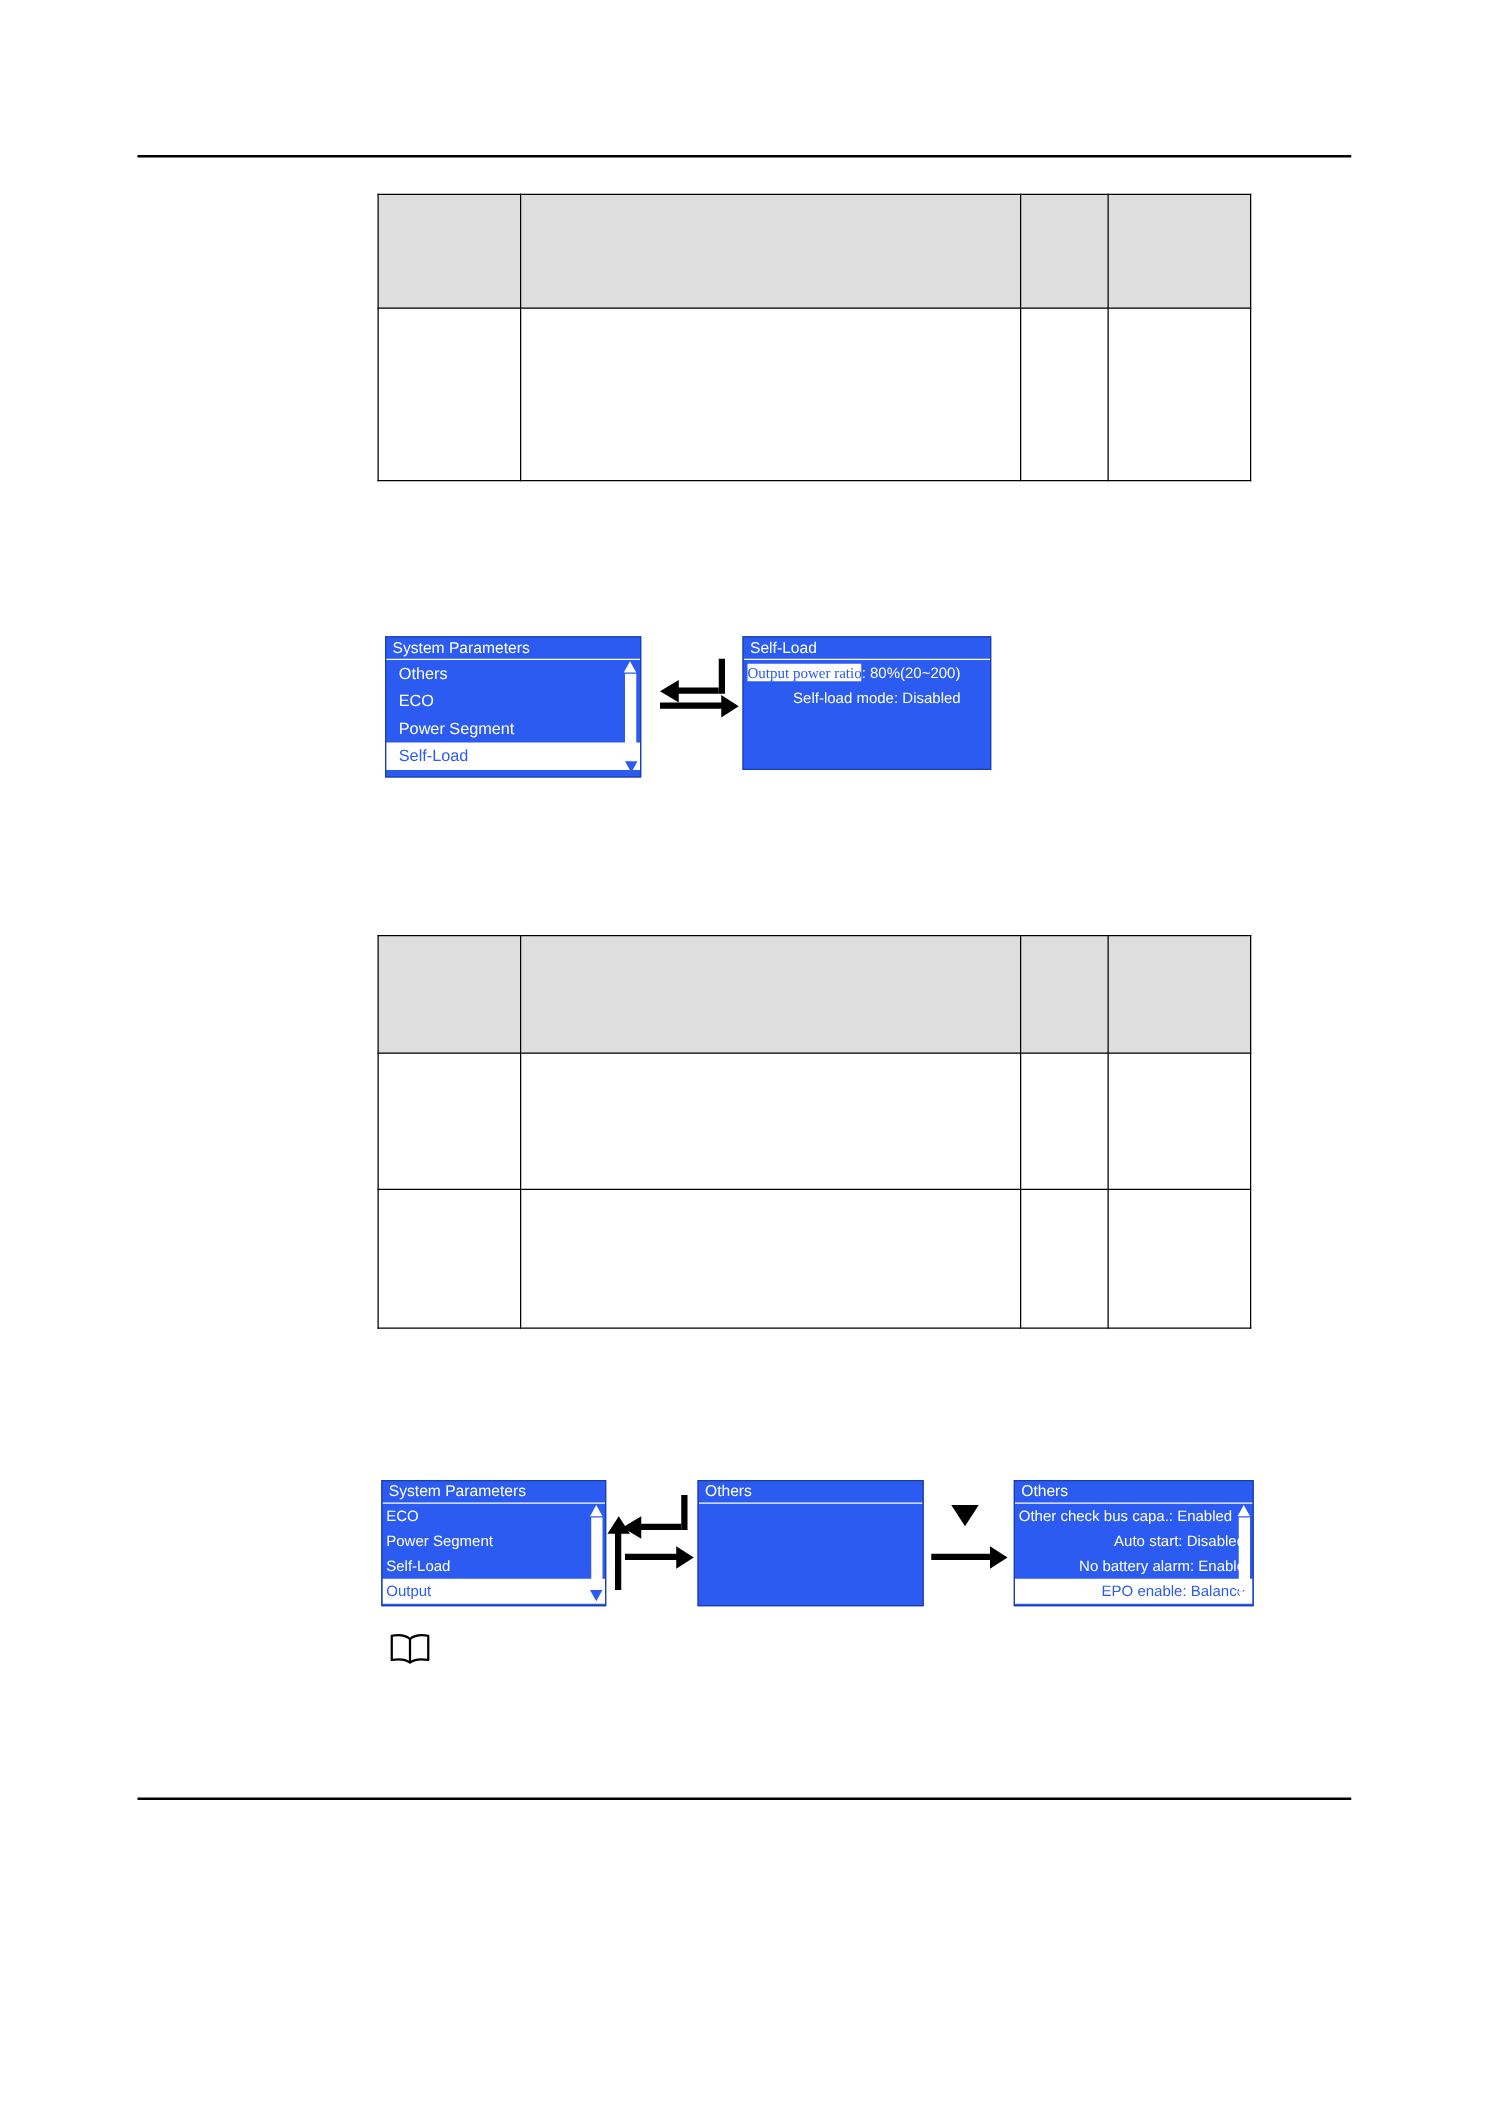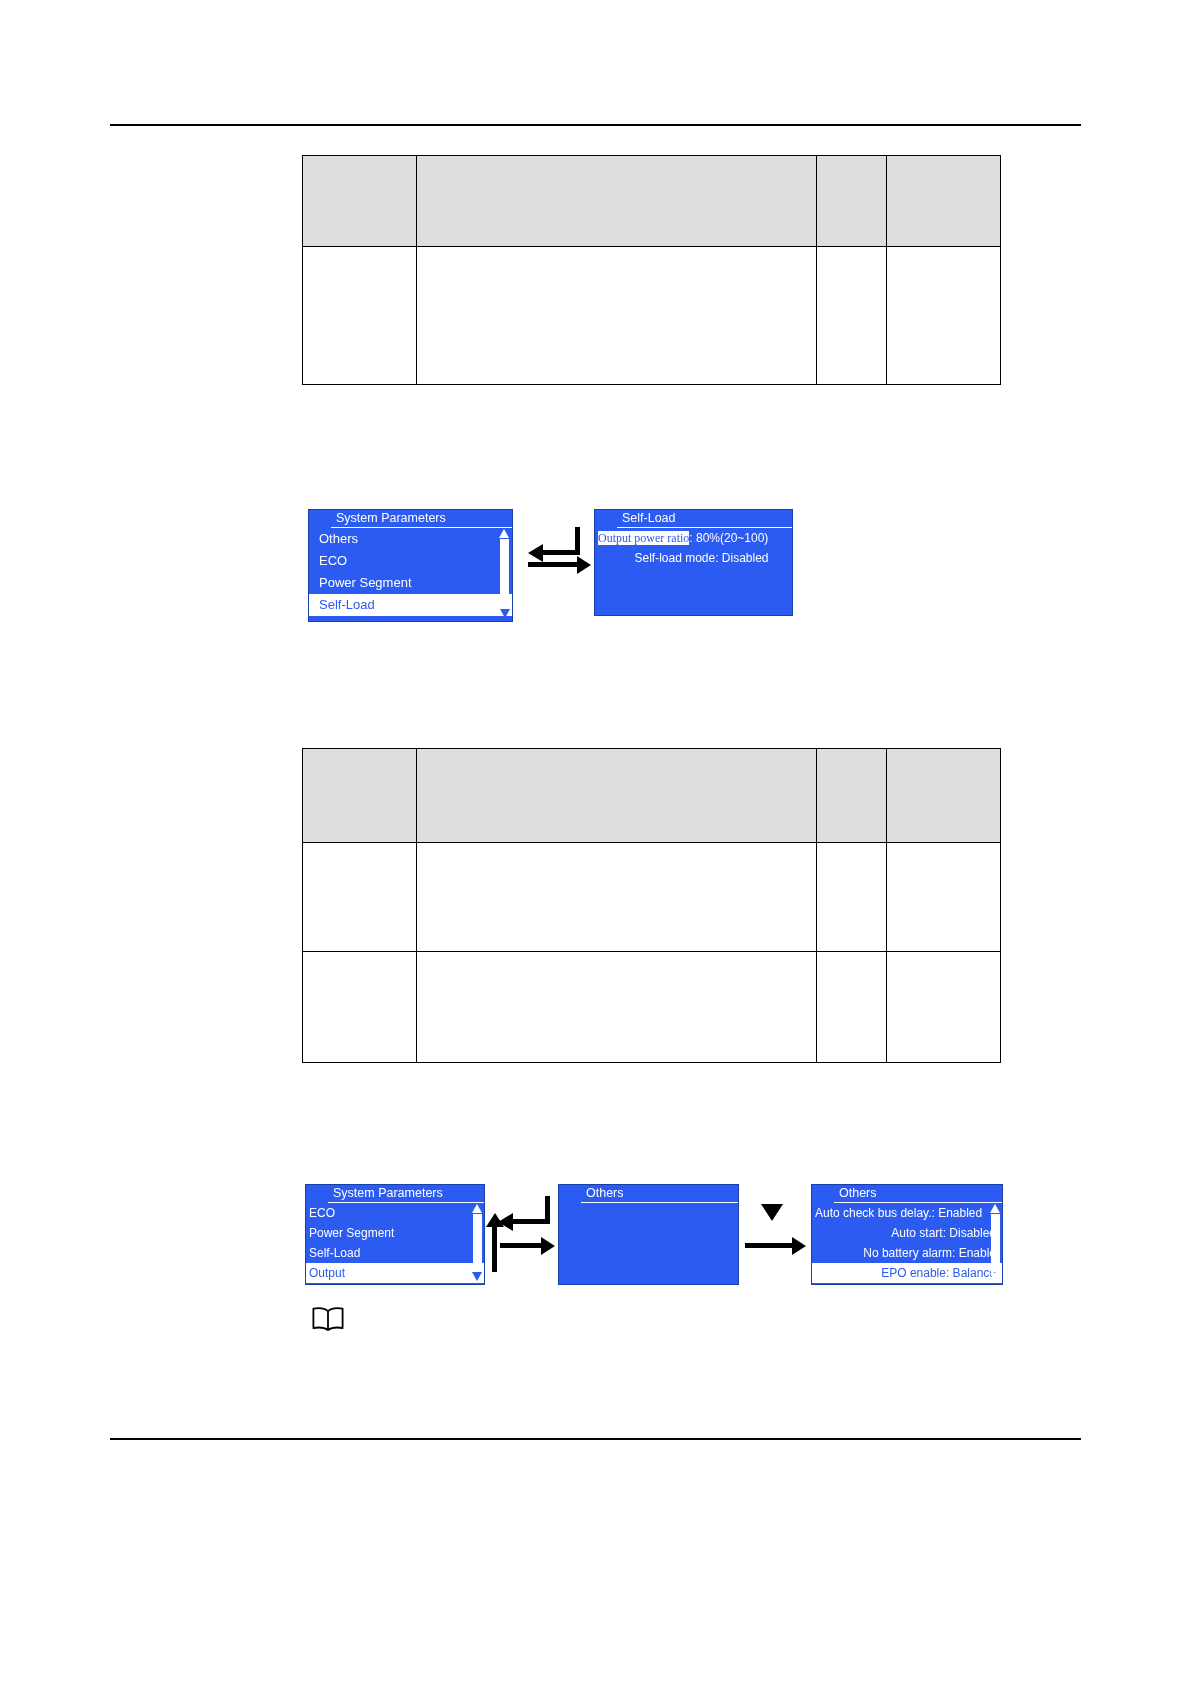--- a/index.html
+++ b/index.html
@@ -66,21 +66,20 @@
     font-family: "Liberation Sans", sans-serif;
     overflow: hidden;
   }
   .lcd-title {
     color: #ffffff;
     font-size: 12.5px;
     line-height: 17px;
     padding: 0 2px 0 5px;
     border-bottom: 1.5px solid #ffffff;
     white-space: nowrap;
-    margin-left: 22px;
   }
   .lcd-body {
     position: relative;
     height: calc(100% - 19px);
   }
   .lcd-row {
     color: #ffffff;
     font-size: 13px;
     line-height: 22px;
     height: 22px;
@@ -271,21 +270,21 @@
   <div class="stem"></div>
   <div class="arm"></div>
   <div class="head"></div>
 </div>
 <div class="arrow-right" style="left:528px; top:562px; width:50px;"></div>
 
 <div class="lcd" id="lcd-self-load" style="left:594px; top:509px; width:199px; height:107px;">
   <div class="lcd-title">Self-Load</div>
   <div class="lcd-body">
     <div class="lcd-row compact">
-      <span class="hl-left">Output power ratio</span><span>: 80%(20~100)</span>
+      <span class="hl-left">Output power ratio</span><span>: 80%(20~200)</span>
     </div>
     <div class="lcd-row compact center">Self-load mode: Disabled</div>
   </div>
 </div>
 
 <table class="spec-table" id="table-two">
   <colgroup>
     <col class="col-a">
       <col class="col-b">
       <col class="col-c">
@@ -363,21 +362,21 @@
 <div class="lcd" id="lcd-others-1" style="left:558px; top:1184px; width:181px; height:101px;">
   <div class="lcd-title">Others</div>
 </div>
 
 <div class="arrow-down-cap" style="left:761px; top:1204px;"></div>
 <div class="arrow-right" style="left:745px; top:1243px; width:48px;"></div>
 
 <div class="lcd" id="lcd-others-2" style="left:811px; top:1184px; width:192px; height:101px;">
   <div class="lcd-title">Others</div>
   <div class="lcd-body">
-    <div class="lcd-row compact">Auto check bus delay.: Enabled</div>
+    <div class="lcd-row compact">Other check bus capa.: Enabled</div>
     <div class="lcd-row compact right">Auto start: Disabled</div>
     <div class="lcd-row compact right">No battery alarm: Enable</div>
     <div class="lcd-row compact right sel">
       <span>EPO enable</span><span>: Balance</span>
     </div>
     <div class="lcd-scroll" style="width:10px;">
       <div class="tri-up"></div>
       <div class="bar"></div>
       <div class="tri-dn"></div>
     </div>

